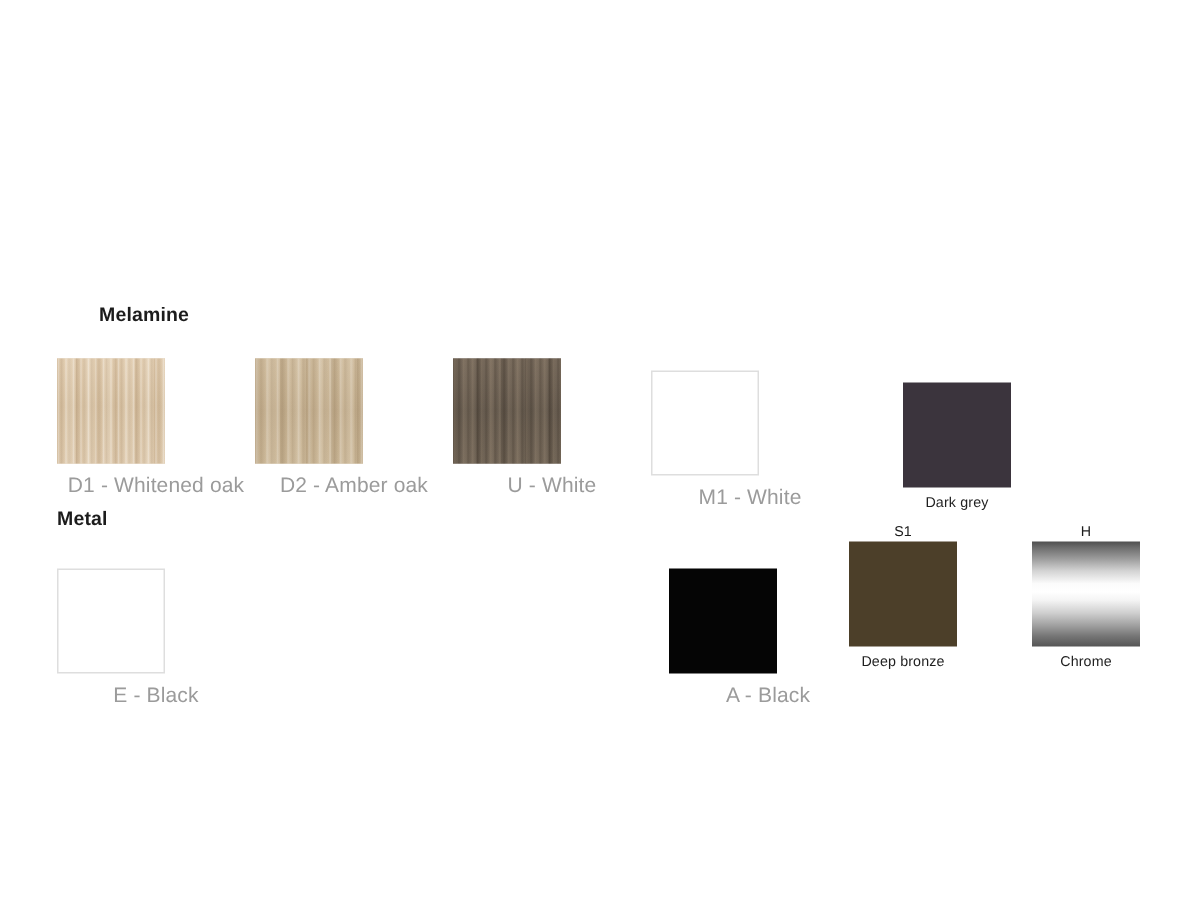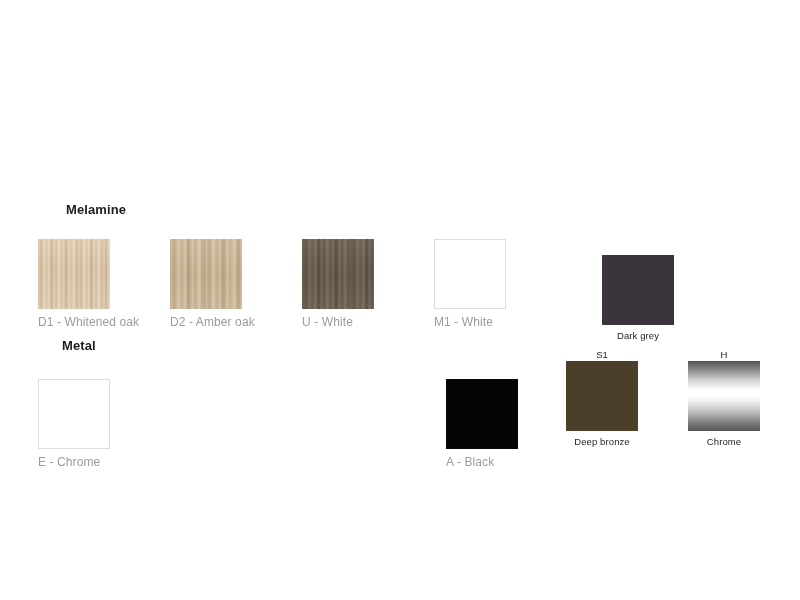--- a/index.html
+++ b/index.html
@@ -26,21 +26,21 @@
   
   .section-title {
     position: absolute;
     font-size: 13px;
     font-weight: 700;
     color: #1c1c1c;
     letter-spacing: 0.1px;
     white-space: nowrap;
   }
   #melamine-title { left: 38px; top: 202px; padding-left: 28px; }
-  #metal-title    { left: 38px; top: 338px; margin-left: 24px; }
+  #metal-title    { left: 38px; top: 338px; }
 
   
   .swatch-cell {
     position: absolute;
     width: 132px;
   }
 
   .swatch-top-code {
     font-size: 9.5px;
     color: #1c1c1c;
@@ -57,25 +57,26 @@
     box-sizing: border-box;
     position: relative;
   }
 
   .swatch-chip.bordered {
     border: 1px solid #dedede;
   }
 
   .swatch-label {
     margin-top: 6px;
-    font-size: 12px;
+    font-size: 14px;
     color: #9b9b9b;
     letter-spacing: 0.1px;
     white-space: nowrap;
     width: 132px;
+    text-align: center;
   }
 
   .swatch-label.emphasis {
     color: #1f1f1f;
     font-size: 9.5px;
     text-align: center;
     width: 72px;
     margin-top: 5px;
   }
 
@@ -171,38 +172,38 @@
     <div class="swatch-chip tex-amber-oak"></div>
     <div class="swatch-label">D2 - Amber oak</div>
   </div>
 
   <div class="swatch-cell" style="left:302px; top:226px;">
     <div class="swatch-top-code"></div>
     <div class="swatch-chip tex-walnut"></div>
     <div class="swatch-label">U - White</div>
   </div>
 
-  <div class="swatch-cell" style="left:434px; top:226px;">
+  <div class="swatch-cell" style="left:434px; top:234px;">
     <div class="swatch-top-code"></div>
     <div class="swatch-chip tex-white bordered"></div>
     <div class="swatch-label">M1 - White</div>
   </div>
 
   <div class="swatch-cell" style="left:566px; top:242px;margin-left:36px;">
     <div class="swatch-top-code"></div>
     <div class="swatch-chip tex-darkgrey"></div>
     <div class="swatch-label emphasis">Dark grey</div>
   </div>
 
   <div class="section-title" id="metal-title">Metal</div>
 
   <div class="swatch-cell" style="left:38px; top:366px;">
     <div class="swatch-top-code"></div>
     <div class="swatch-chip tex-white bordered"></div>
-    <div class="swatch-label">E - Chrome</div>
+    <div class="swatch-label">E - Black</div>
   </div>
 
 
 
   <div class="swatch-cell" style="left:434px; top:366px;margin-left:12px;">
     <div class="swatch-top-code"></div>
     <div class="swatch-chip tex-black"></div>
     <div class="swatch-label">A - Black</div>
   </div>
 

